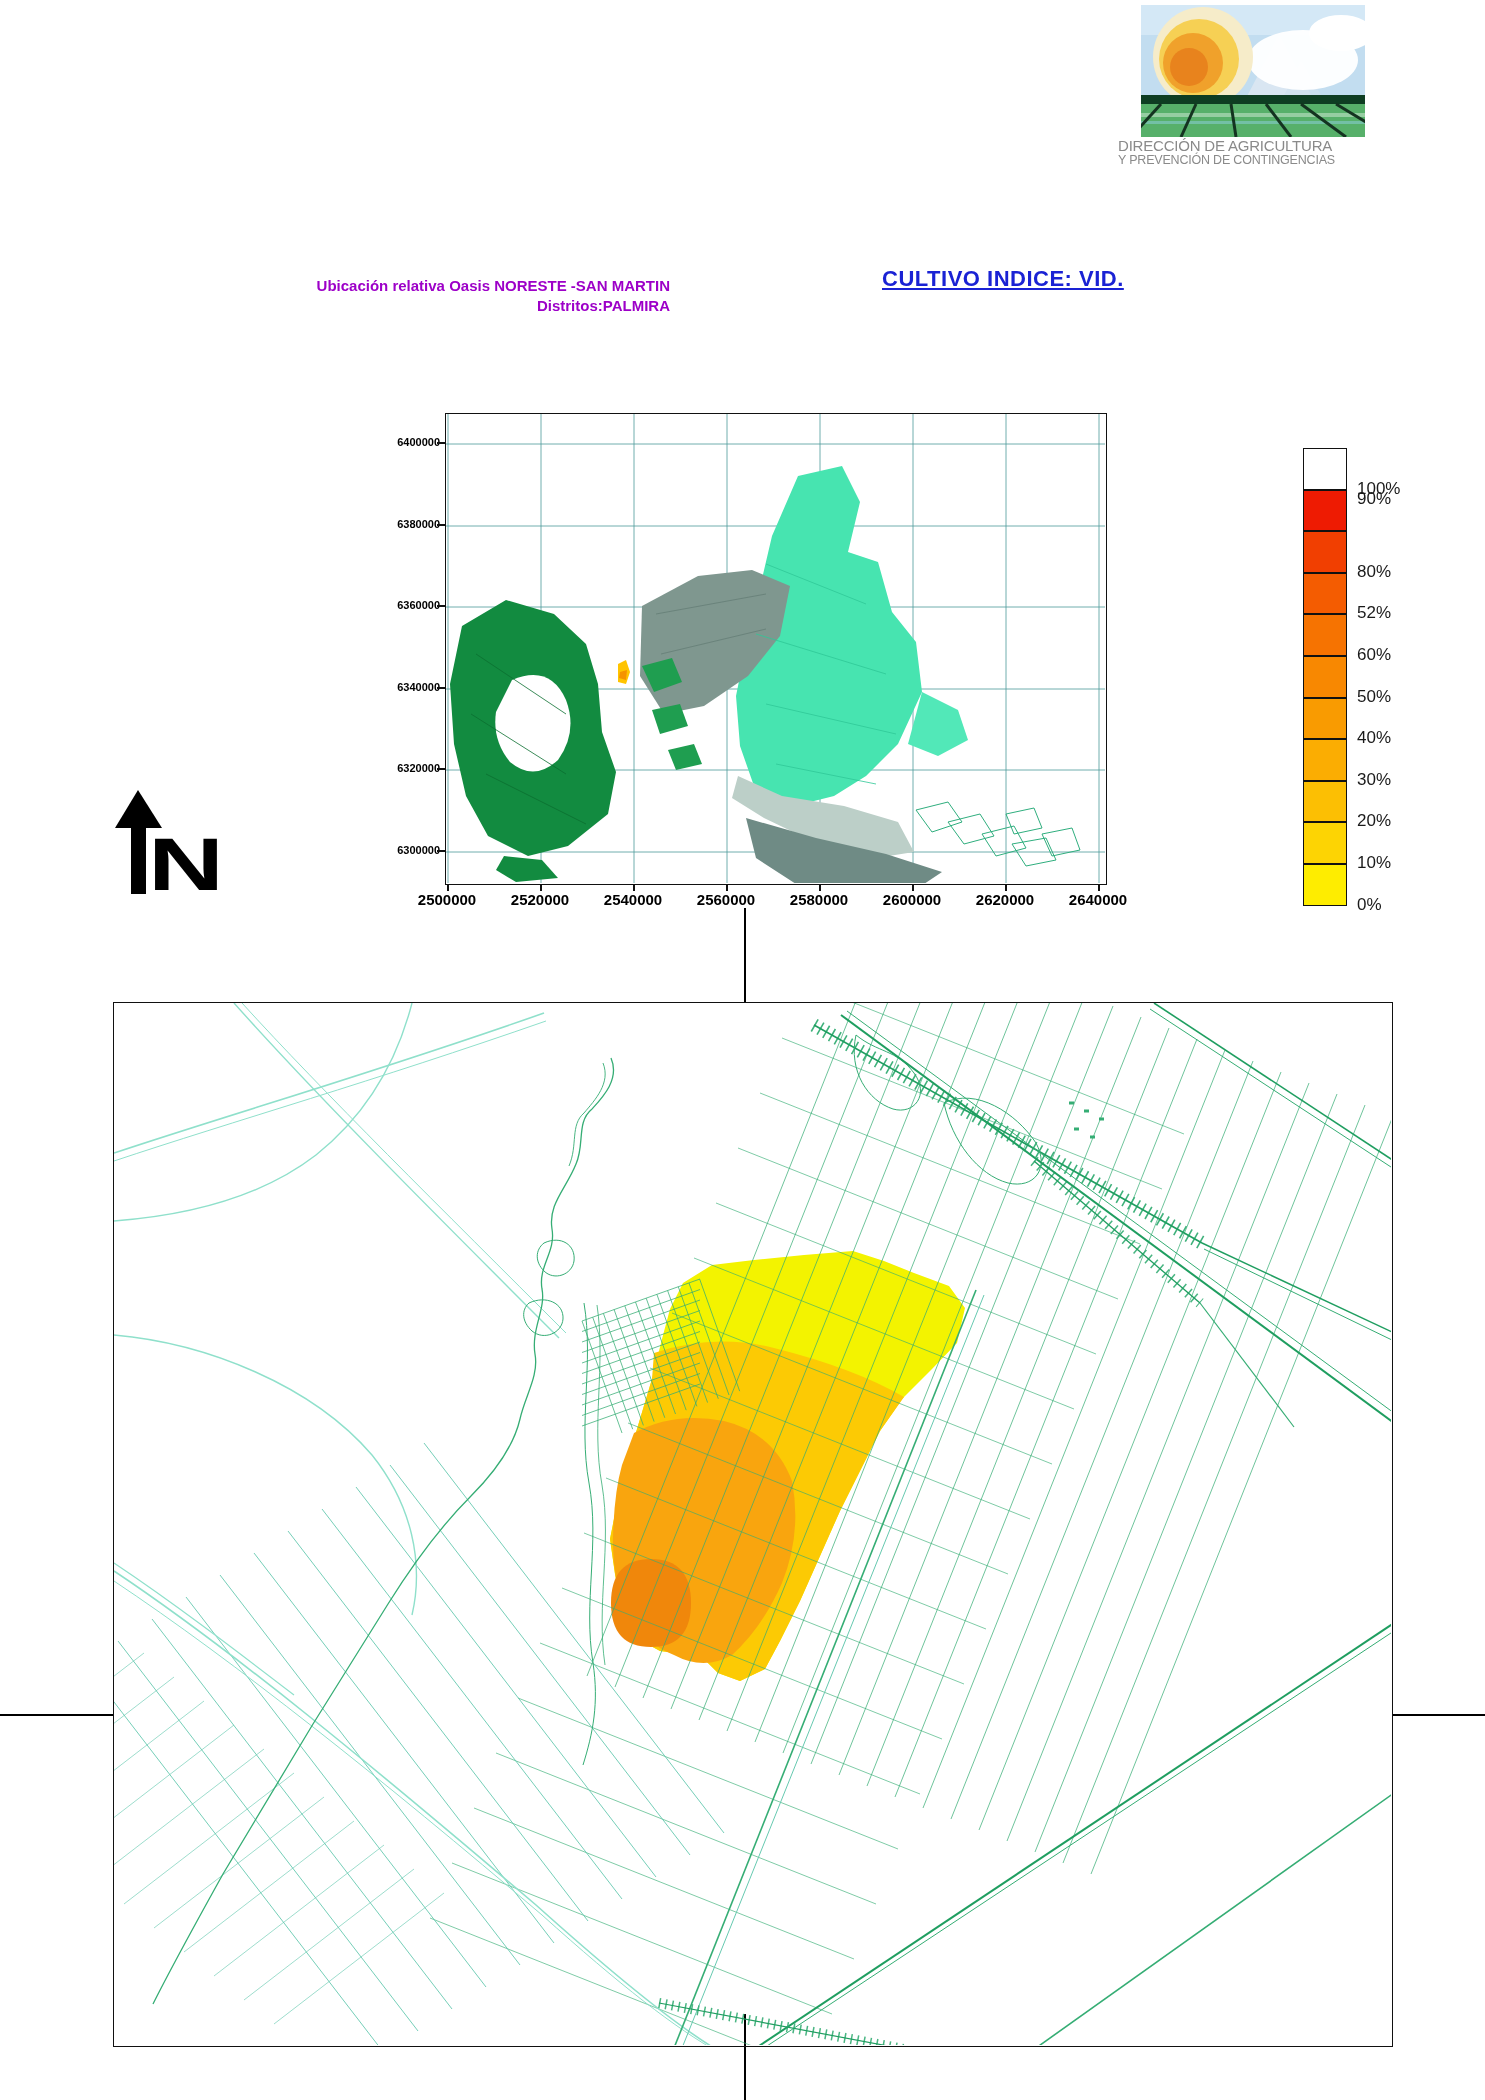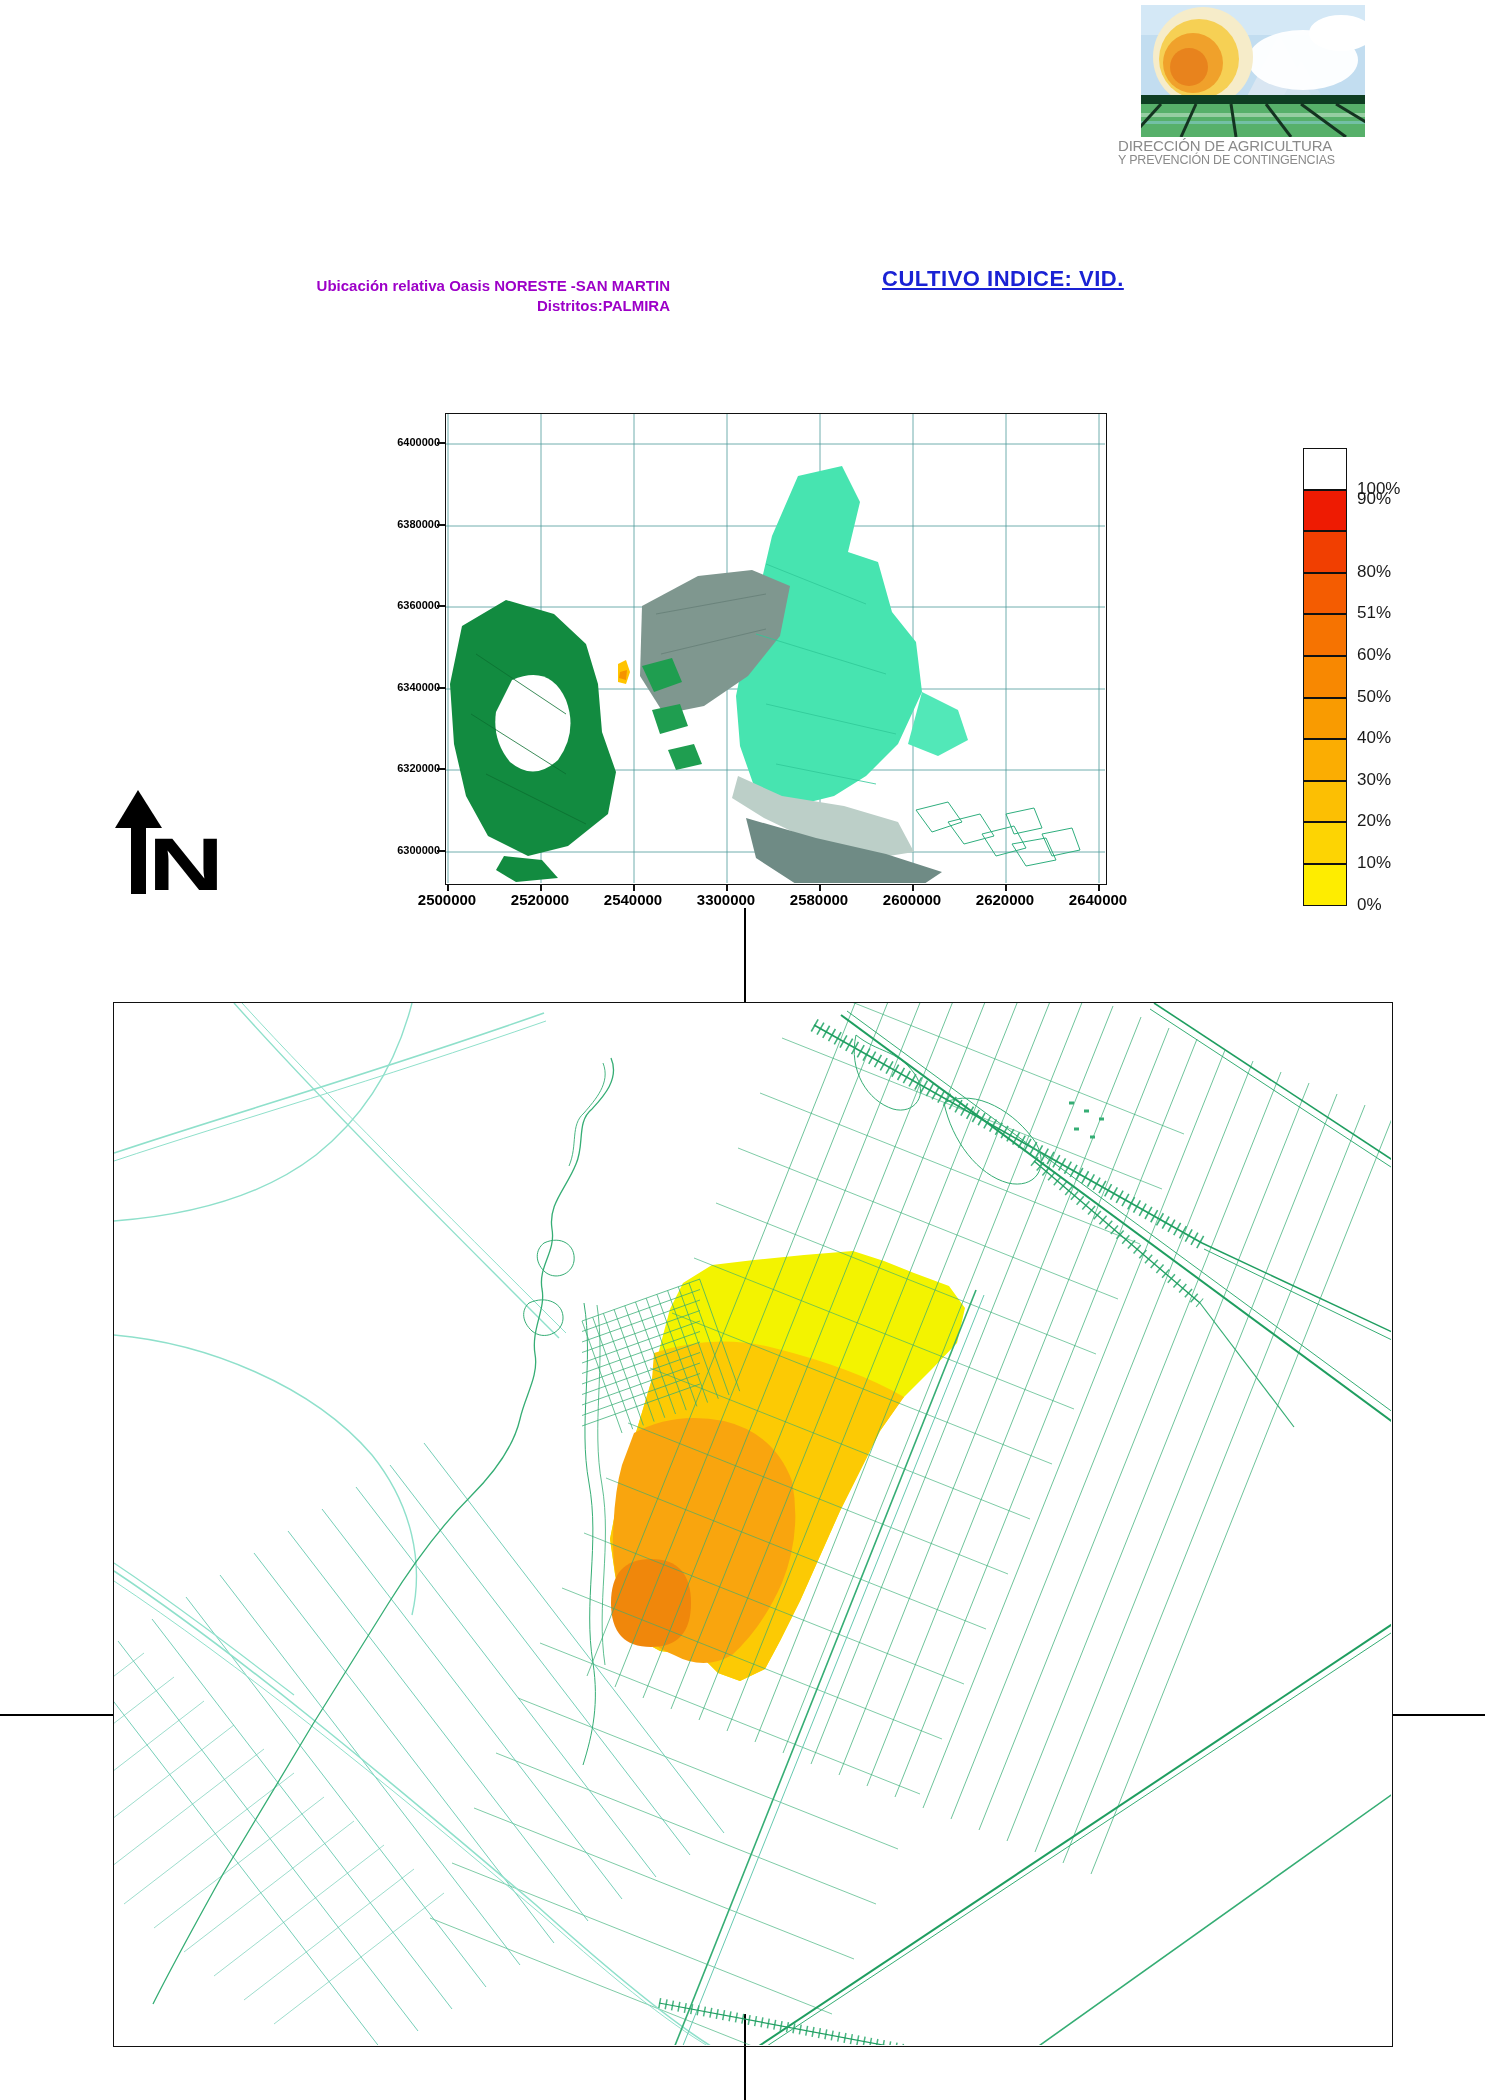--- a/index.html
+++ b/index.html
@@ -132,21 +132,21 @@
       <div class="abs mm-ylab" style="left: 378px; top: 762px;">6320000</div>
       <div class="abs" style="left: 437px; top: 768px; width: 8px; height: 1.5px; background: rgb(17, 17, 17);"></div>
       <div class="abs mm-ylab" style="left: 378px; top: 844px;">6300000</div>
       <div class="abs" style="left: 437px; top: 850px; width: 8px; height: 1.5px; background: rgb(17, 17, 17);"></div>
       <div class="abs mm-xlab" style="left: 415px; top: 891px;">2500000</div>
       <div class="abs" style="left: 447px; top: 885px; width: 1.5px; height: 6px; background: rgb(17, 17, 17);"></div>
       <div class="abs mm-xlab" style="left: 508px; top: 891px;">2520000</div>
       <div class="abs" style="left: 540px; top: 885px; width: 1.5px; height: 6px; background: rgb(17, 17, 17);"></div>
       <div class="abs mm-xlab" style="left: 601px; top: 891px;">2540000</div>
       <div class="abs" style="left: 633px; top: 885px; width: 1.5px; height: 6px; background: rgb(17, 17, 17);"></div>
-      <div class="abs mm-xlab" style="left: 694px; top: 891px;">3300000</div>
+      <div class="abs mm-xlab" style="left: 694px; top: 891px;">2560000</div>
       <div class="abs" style="left: 726px; top: 885px; width: 1.5px; height: 6px; background: rgb(17, 17, 17);"></div>
       <div class="abs mm-xlab" style="left: 787px; top: 891px;">2580000</div>
       <div class="abs" style="left: 819px; top: 885px; width: 1.5px; height: 6px; background: rgb(17, 17, 17);"></div>
       <div class="abs mm-xlab" style="left: 880px; top: 891px;">2600000</div>
       <div class="abs" style="left: 912px; top: 885px; width: 1.5px; height: 6px; background: rgb(17, 17, 17);"></div>
       <div class="abs mm-xlab" style="left: 973px; top: 891px;">2620000</div>
       <div class="abs" style="left: 1005px; top: 885px; width: 1.5px; height: 6px; background: rgb(17, 17, 17);"></div>
       <div class="abs mm-xlab" style="left: 1066px; top: 891px;">2640000</div>
       <div class="abs" style="left: 1098px; top: 885px; width: 1.5px; height: 6px; background: rgb(17, 17, 17);"></div>
     </div>
@@ -159,21 +159,21 @@
       <div class="lg-box" style="top: 614.4px; background: rgb(246, 115, 1);"></div>
       <div class="lg-box" style="top: 656px; background: rgb(248, 136, 1);"></div>
       <div class="lg-box" style="top: 697.6px; background: rgb(249, 155, 1);"></div>
       <div class="lg-box" style="top: 739.2px; background: rgb(251, 173, 2);"></div>
       <div class="lg-box" style="top: 780.8px; background: rgb(252, 191, 3);"></div>
       <div class="lg-box" style="top: 822.4px; background: rgb(253, 212, 3);"></div>
       <div class="lg-box" style="top: 864px; background: rgb(254, 237, 0);"></div>
       <div class="lg-lab" style="top: 478.6px;">100%</div>
       <div class="lg-lab" style="top: 489px;">90%</div>
       <div class="lg-lab" style="top: 561.8px;">80%</div>
-      <div class="lg-lab" style="top: 603.4px;">51%</div>
+      <div class="lg-lab" style="top: 603.4px;">52%</div>
       <div class="lg-lab" style="top: 645px;">60%</div>
       <div class="lg-lab" style="top: 686.6px;">50%</div>
       <div class="lg-lab" style="top: 728.2px;">40%</div>
       <div class="lg-lab" style="top: 769.8px;">30%</div>
       <div class="lg-lab" style="top: 811.4px;">20%</div>
       <div class="lg-lab" style="top: 853px;">10%</div>
       <div class="lg-lab" style="top: 894.6px;">0%</div>
     </div>
 
   <svg class="abs" style="left:100px;top:780px;" width="130" height="122" viewBox="0 0 130 122">

